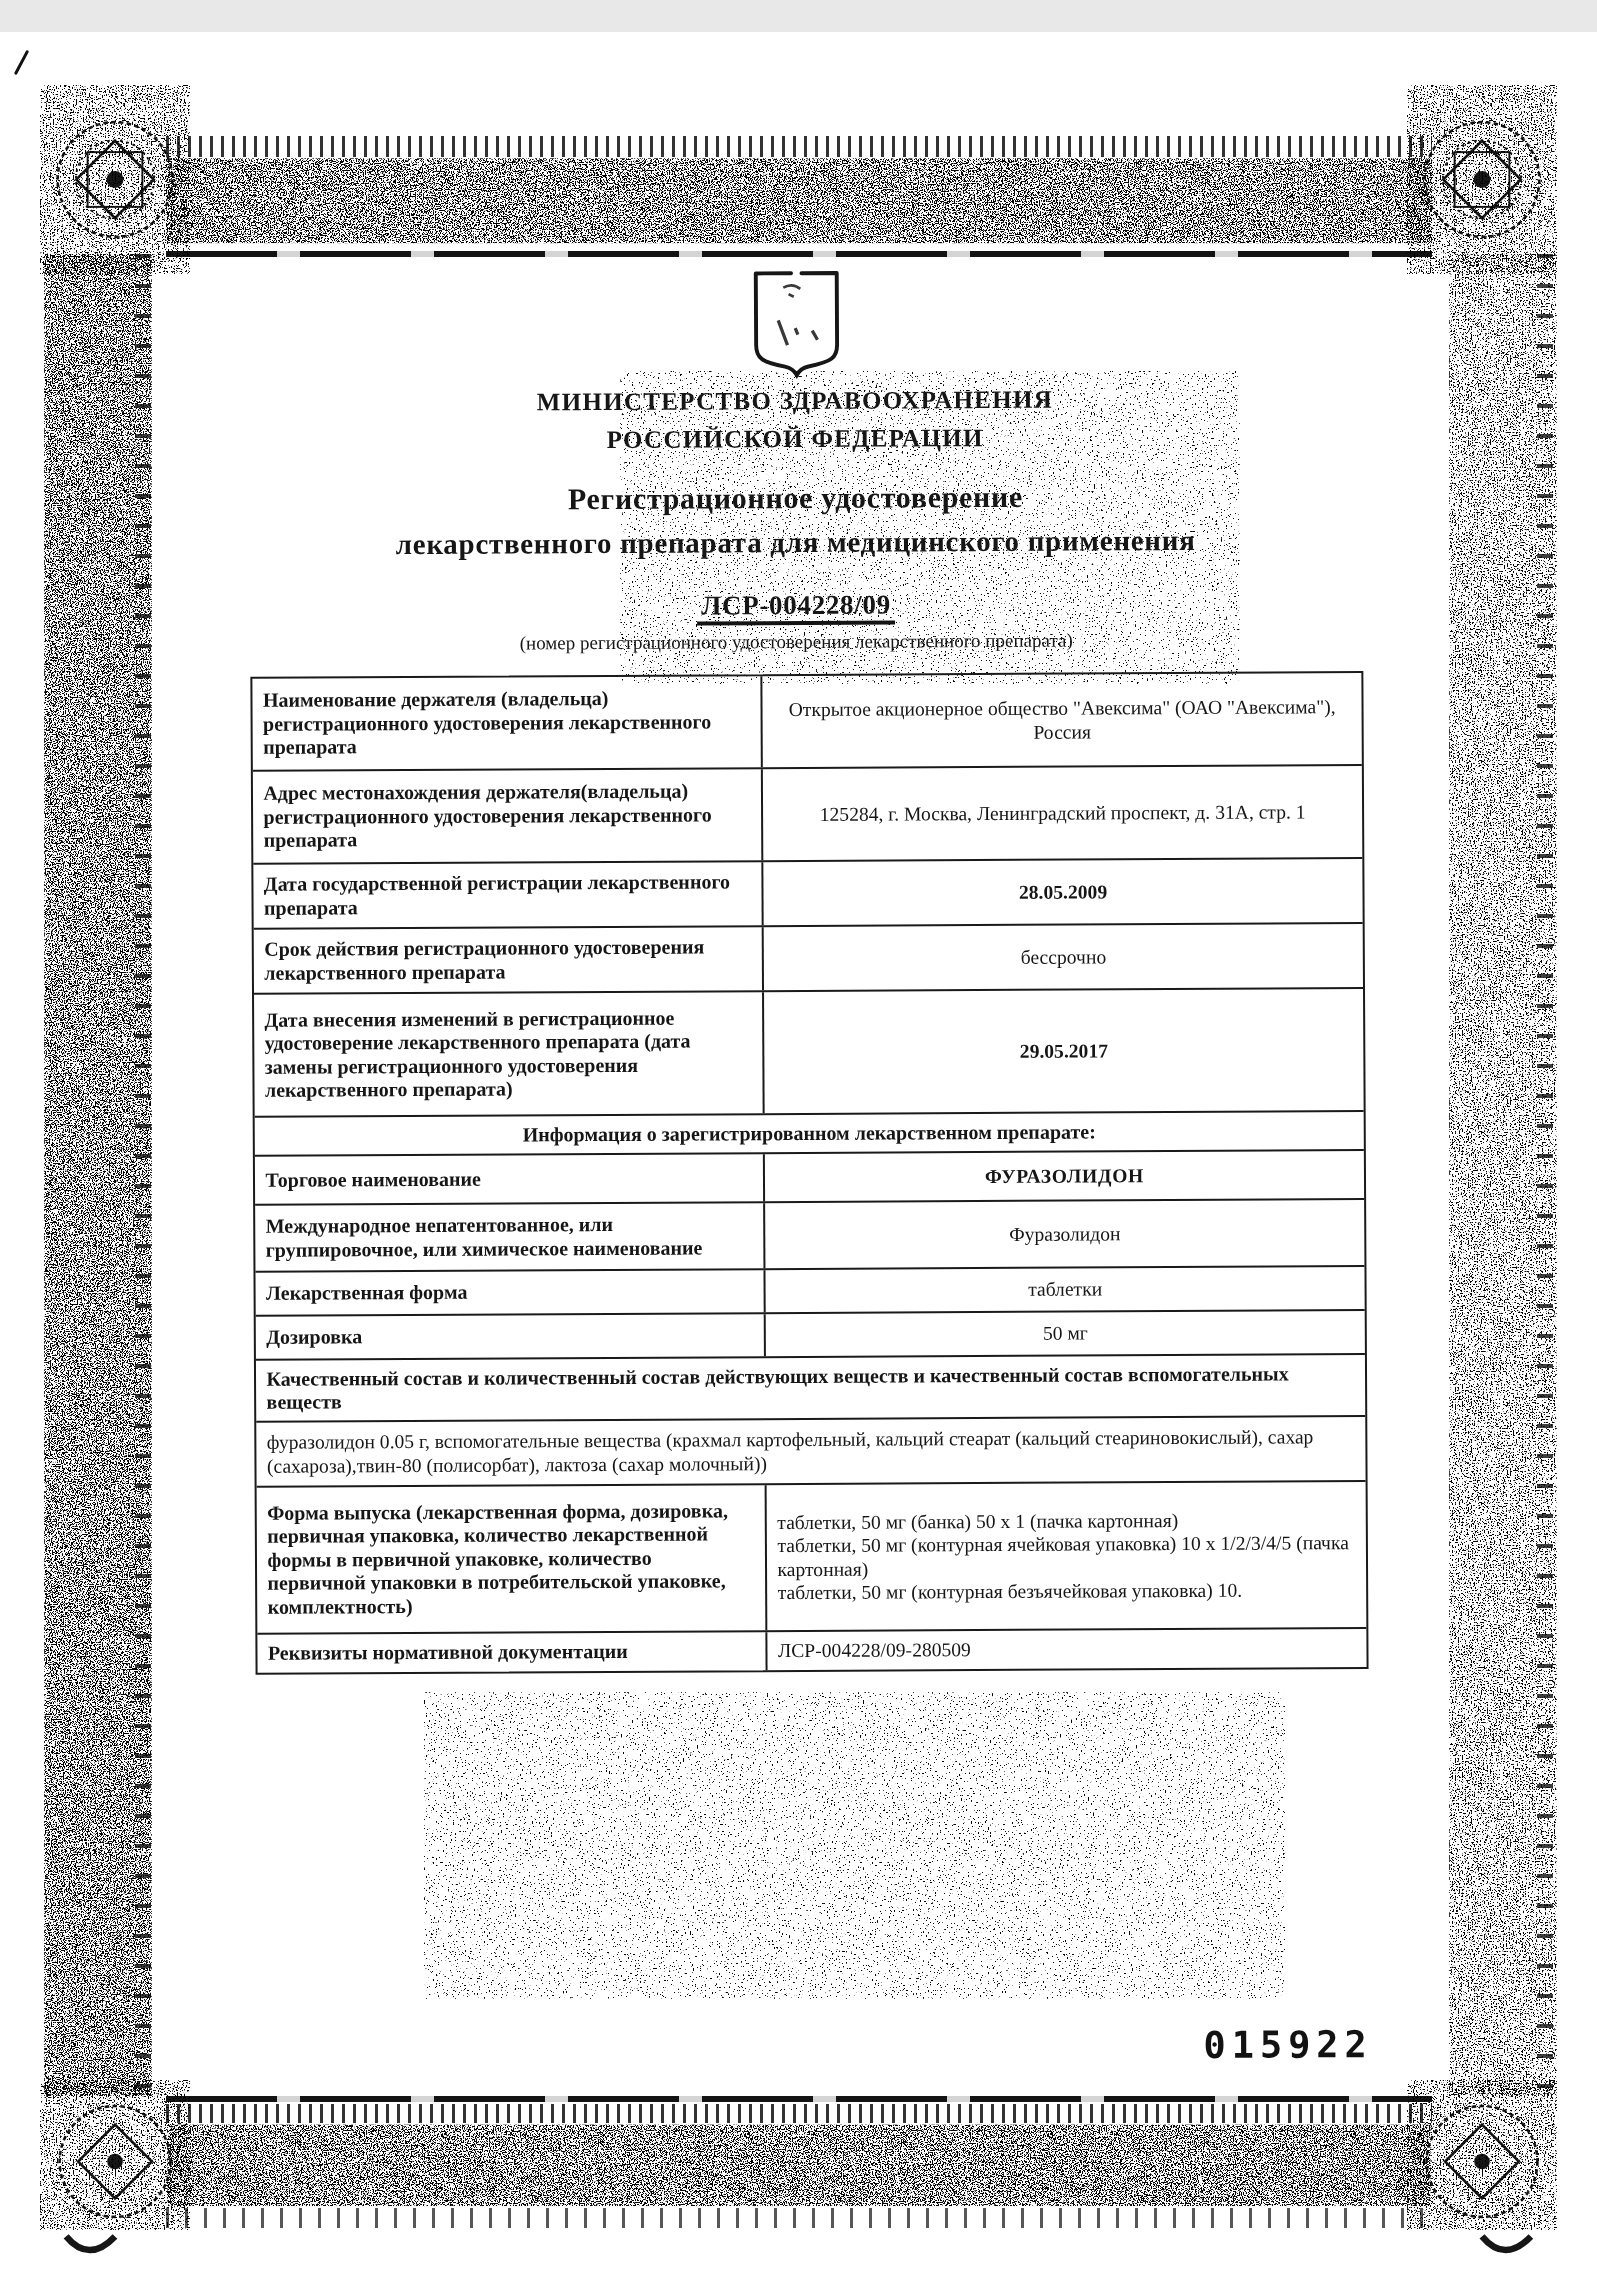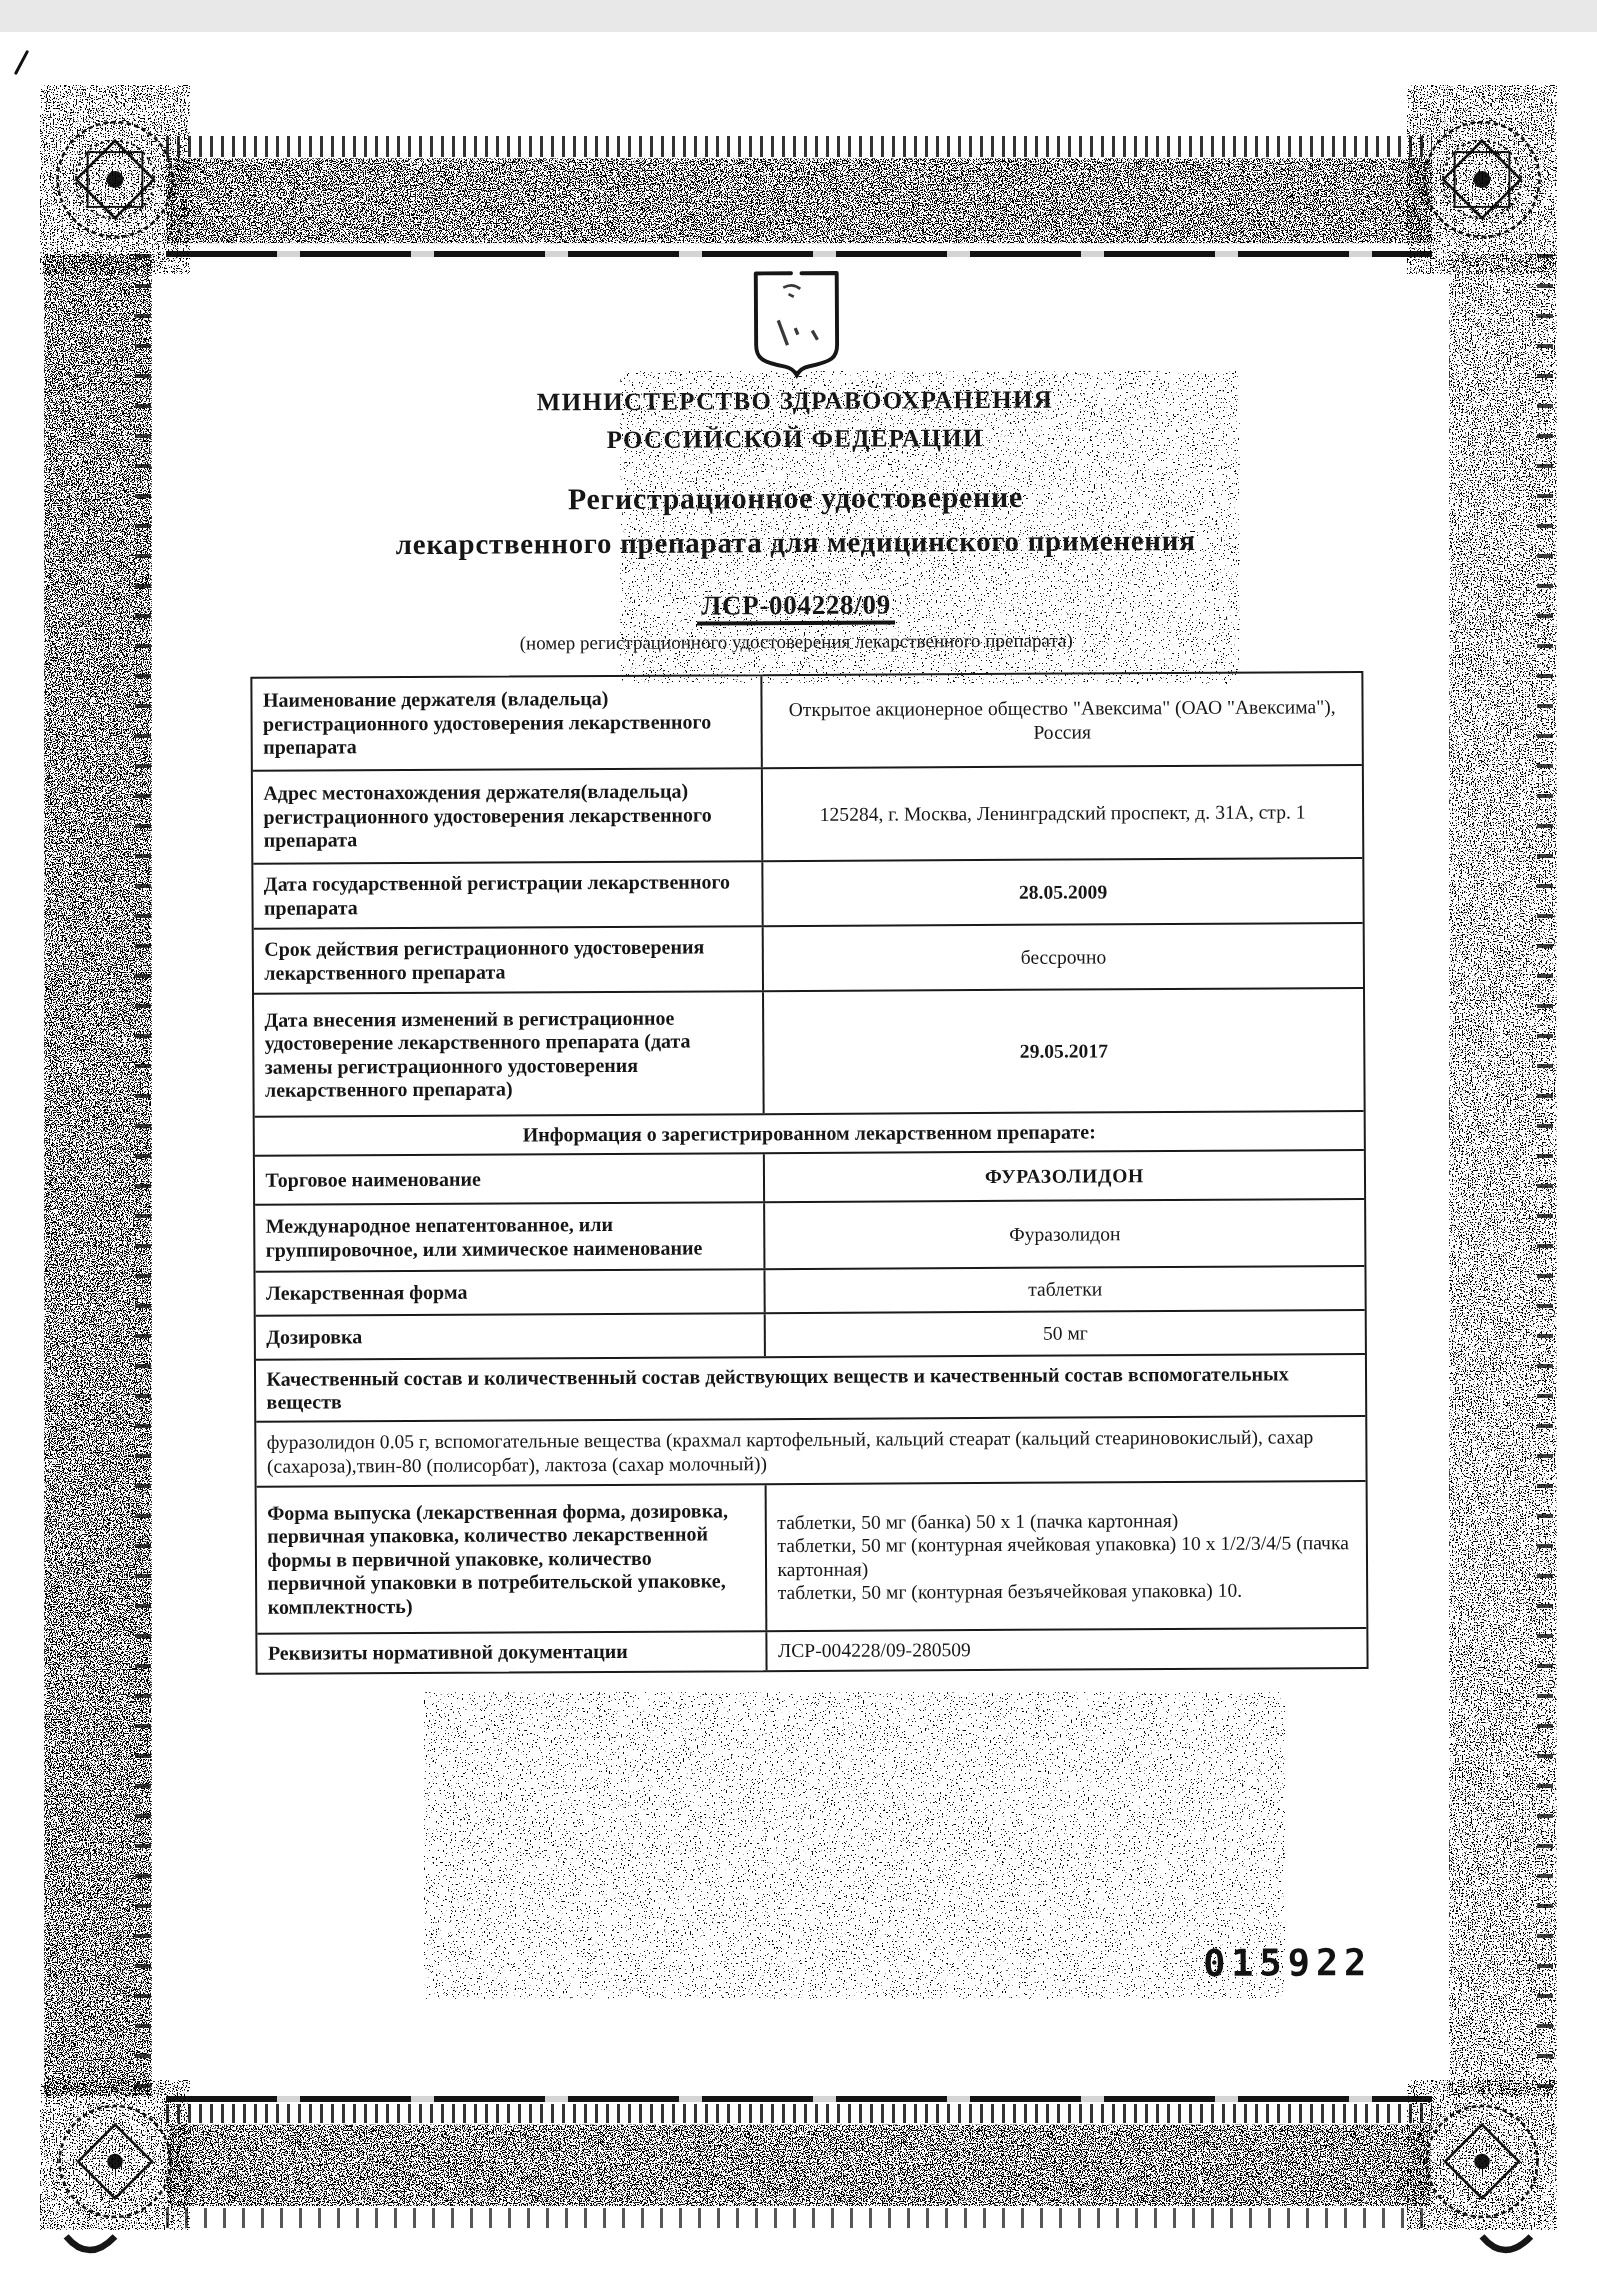--- a/index.html
+++ b/index.html
@@ -54,21 +54,21 @@
   .pair .value{width:54%;text-align:center;}
   .pair .value.left{text-align:left;}
   .value.vbold{font-weight:700;}
   .value.caps{font-weight:700;letter-spacing:0.7px;}
   .full-cell{width:100%;}
   .full-cell.bold{font-weight:700;font-size:20px;}
   .section-cell{width:100%;text-align:center;font-weight:700;font-size:20px;}
   .vline{margin:0;}
   
   .serial{
-    position:absolute;left:1199px;top:1912px;
+    position:absolute;left:1199px;top:1994px;
     font-family:"DejaVu Sans Mono", monospace;font-size:37px;font-weight:700;letter-spacing:5.9px;color:#121212;
   }
   .hidden-defs{position:absolute;width:0;height:0;}
 </style>
 </head>
 <body>
 
 <div class="page">
 
   <svg class="hidden-defs" aria-hidden="true">

